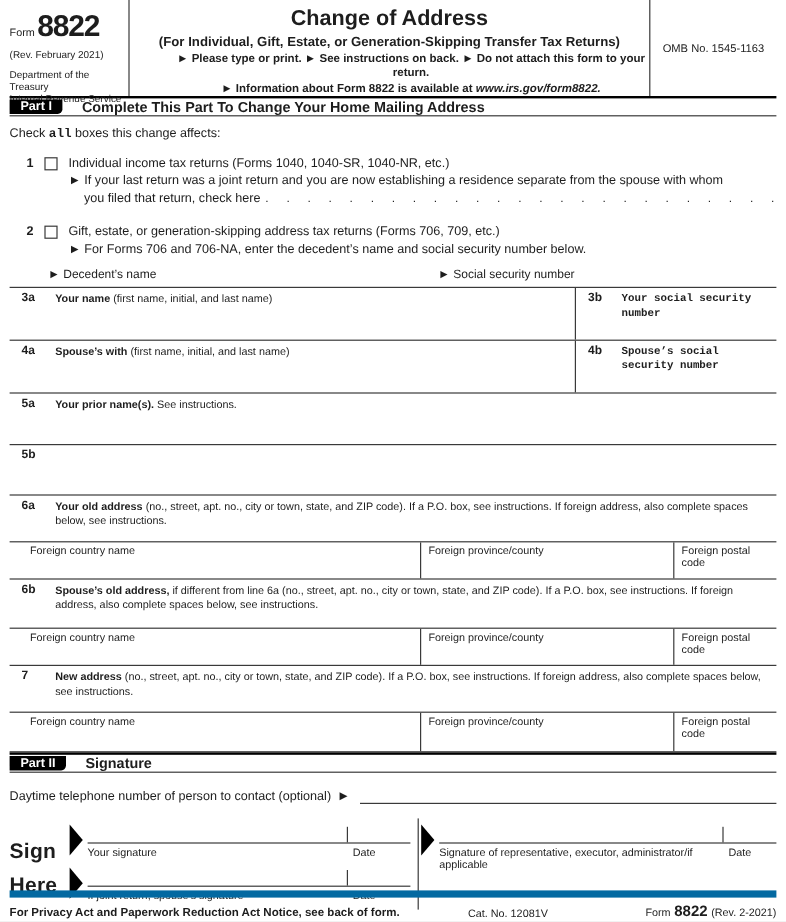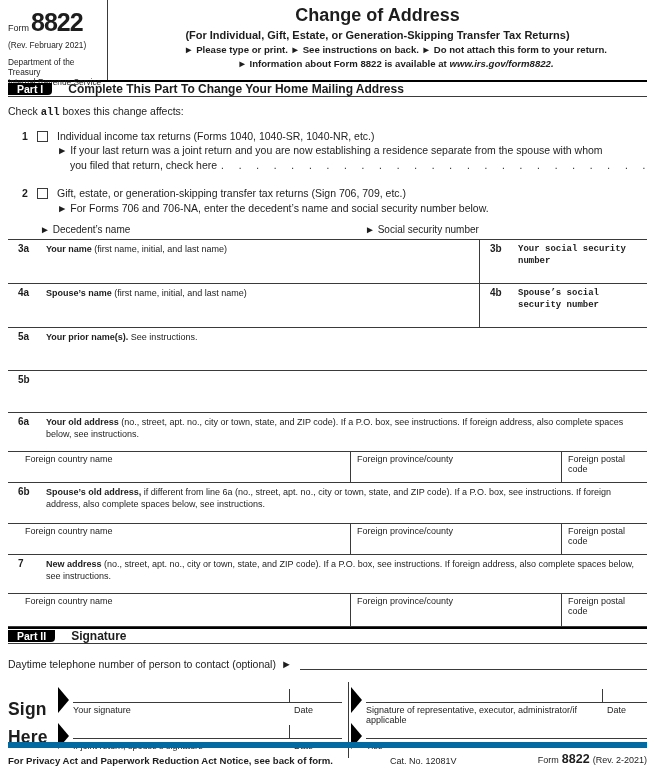--- a/index.html
+++ b/index.html
@@ -112,20 +112,23 @@
         <div>Department of the Treasury</div>
         <div>Internal Revenue Service</div>
       </div>
     </div>
     <div class="h-center">
       <div class="h-title">Change of Address</div>
       <div class="h-subtitle">(For Individual, Gift, Estate, or Generation-Skipping Transfer Tax Returns)</div>
       <div class="h-instr">► Please type or print.  ► See instructions on back.  ► Do not attach this form to your return.</div>
       <div class="h-instr"><span>► Information about Form 8822 is available at </span><span class="url">www.irs.gov/form8822.</span></div>
     </div>
+    <div class="h-right">
+      <span>OMB No. 1545-1163</span>
+    </div>
   </div>
 
   <div class="part-bar">
     <div class="part-label">Part I</div>
     <div class="part-title">Complete This Part To Change Your Home Mailing Address</div>
   </div>
 
   <div class="check-intro"><span>Check </span><span class="b">all</span><span> boxes this change affects:</span></div>
 
   <div class="item item1">
@@ -139,21 +142,21 @@
         <span class="dots">. . . . . . . . . . . . . . . . . . . . . . . . . . . . . . . . . . . . . . . .</span>
 
       </div>
     </div>
   </div>
 
   <div class="item item2">
     <div class="item-num">2</div>
     <div class="cbx"></div>
     <div class="item-body">
-      <div>Gift, estate, or generation-skipping transfer tax returns (Sign 706, 709, etc.)</div>
+      <div>Gift, estate, or generation-skipping address tax returns (Forms 706, 709, etc.)</div>
       <div>► For Forms 706 and 706-NA, enter the decedent’s name and social security number below.</div>
     </div>
   </div>
 
   <div class="decedent-row">
     <span class="decedent-name">► Decedent’s name</span>
     <span class="decedent-ssn">► Social security number</span>
   </div>
 
   <div class="grid">
@@ -165,21 +168,21 @@
       </div>
       <div class="cell rcell">
         <div class="cell-num">3b</div>
         <div class="cell-label b">Your social security number</div>
       </div>
     </div>
 
     <div class="grow h44">
       <div class="cell">
         <div class="cell-num">4a</div>
-        <div class="cell-label"><b>Spouse’s name</b><span> (first name, initial, and last name)</span></div>
+        <div class="cell-label"><b>Spouse’s with</b><span> (first name, initial, and last name)</span></div>
       </div>
       <div class="cell rcell">
         <div class="cell-num">4b</div>
         <div class="cell-label b">Spouse’s social security number</div>
       </div>
     </div>
 
     <div class="grow h43">
       <div class="cell">
         <div class="cell-num">5a</div>
@@ -284,29 +287,20 @@
         <div class="sig-body">
           <div class="sig-line">
               <span class="date-tick tick-r"></span>
             </div>
           <div class="sig-labels">
             <span class="sig-label">Signature of representative, executor, administrator/if applicable</span>
             <span class="sig-date-r">Date</span>
           </div>
         </div>
       </div>
-      <div class="sig-unit">
-        <div class="sig-arrow"></div>
-        <div class="sig-body">
-          <div class="sig-line"></div>
-          <div class="sig-labels">
-            <span class="sig-label">Title</span>
-          </div>
-        </div>
-      </div>
     </div>
   </div>
 
   <div class="footer">
     <span class="footer-privacy">For Privacy Act and Paperwork Reduction Act Notice, see back of form.</span>
     <span class="footer-cat">Cat. No. 12081V</span>
     <span class="footer-form">
       <span class="footer-form-word">Form</span>
       <span class="footer-form-num">8822</span>
       <span class="footer-rev">(Rev. 2-2021)</span>

